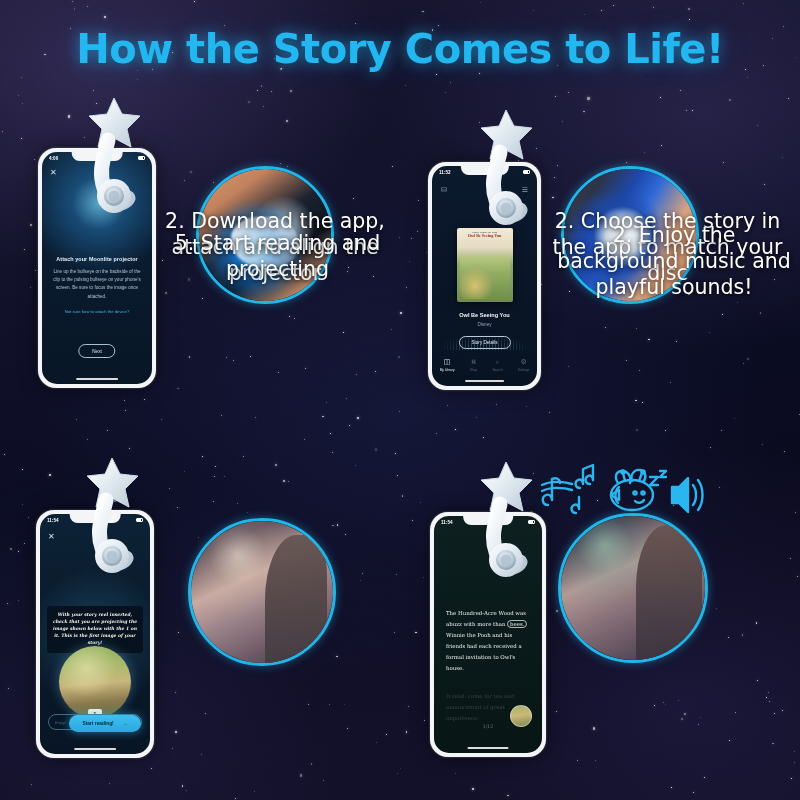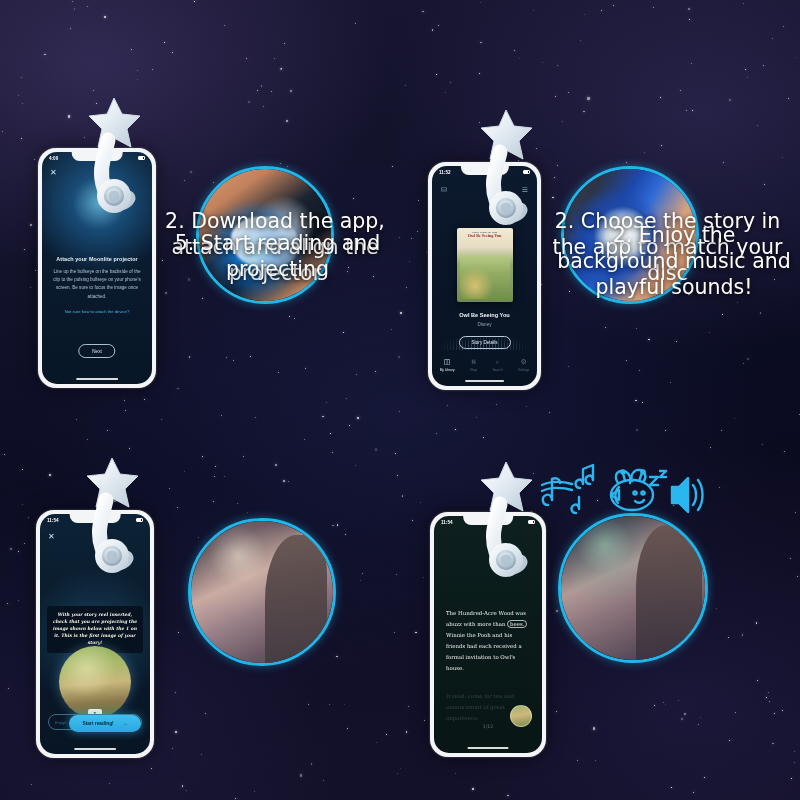--- a/index.html
+++ b/index.html
@@ -749,20 +749,21 @@
       <i style="left:188.6px;top:356.2px;width:1.6px;height:1.6px;opacity:0.62"></i>
       <i style="left:314.9px;top:269.6px;width:0.7px;height:0.7px;opacity:0.83"></i>
       <i style="left:698.4px;top:724.4px;width:1.1px;height:1.1px;opacity:0.51"></i>
       <i style="left:386.0px;top:734.1px;width:0.7px;height:0.7px;opacity:0.79"></i>
       <i style="left:442.9px;top:732.7px;width:0.7px;height:0.7px;opacity:0.84"></i>
       <i style="left:453.4px;top:306.7px;width:0.7px;height:0.7px;opacity:0.63"></i>
       <i style="left:496.1px;top:540.2px;width:0.7px;height:0.7px;opacity:0.74"></i>
       <i style="left:788.4px;top:98.4px;width:0.7px;height:0.7px;opacity:0.64"></i>
     </div>
 
+  <div class="title">How the Story Comes to Life!</div>
 
   <div class="step step-1"></div>
 
   <div class="phone phone-1">
     <div class="phone-screen scr-1">
       <div class="notch"></div>
       <div class="statusbar">
         <span>4:00</span>
         <span class="sb-right">
           <span class="sb-bat">

